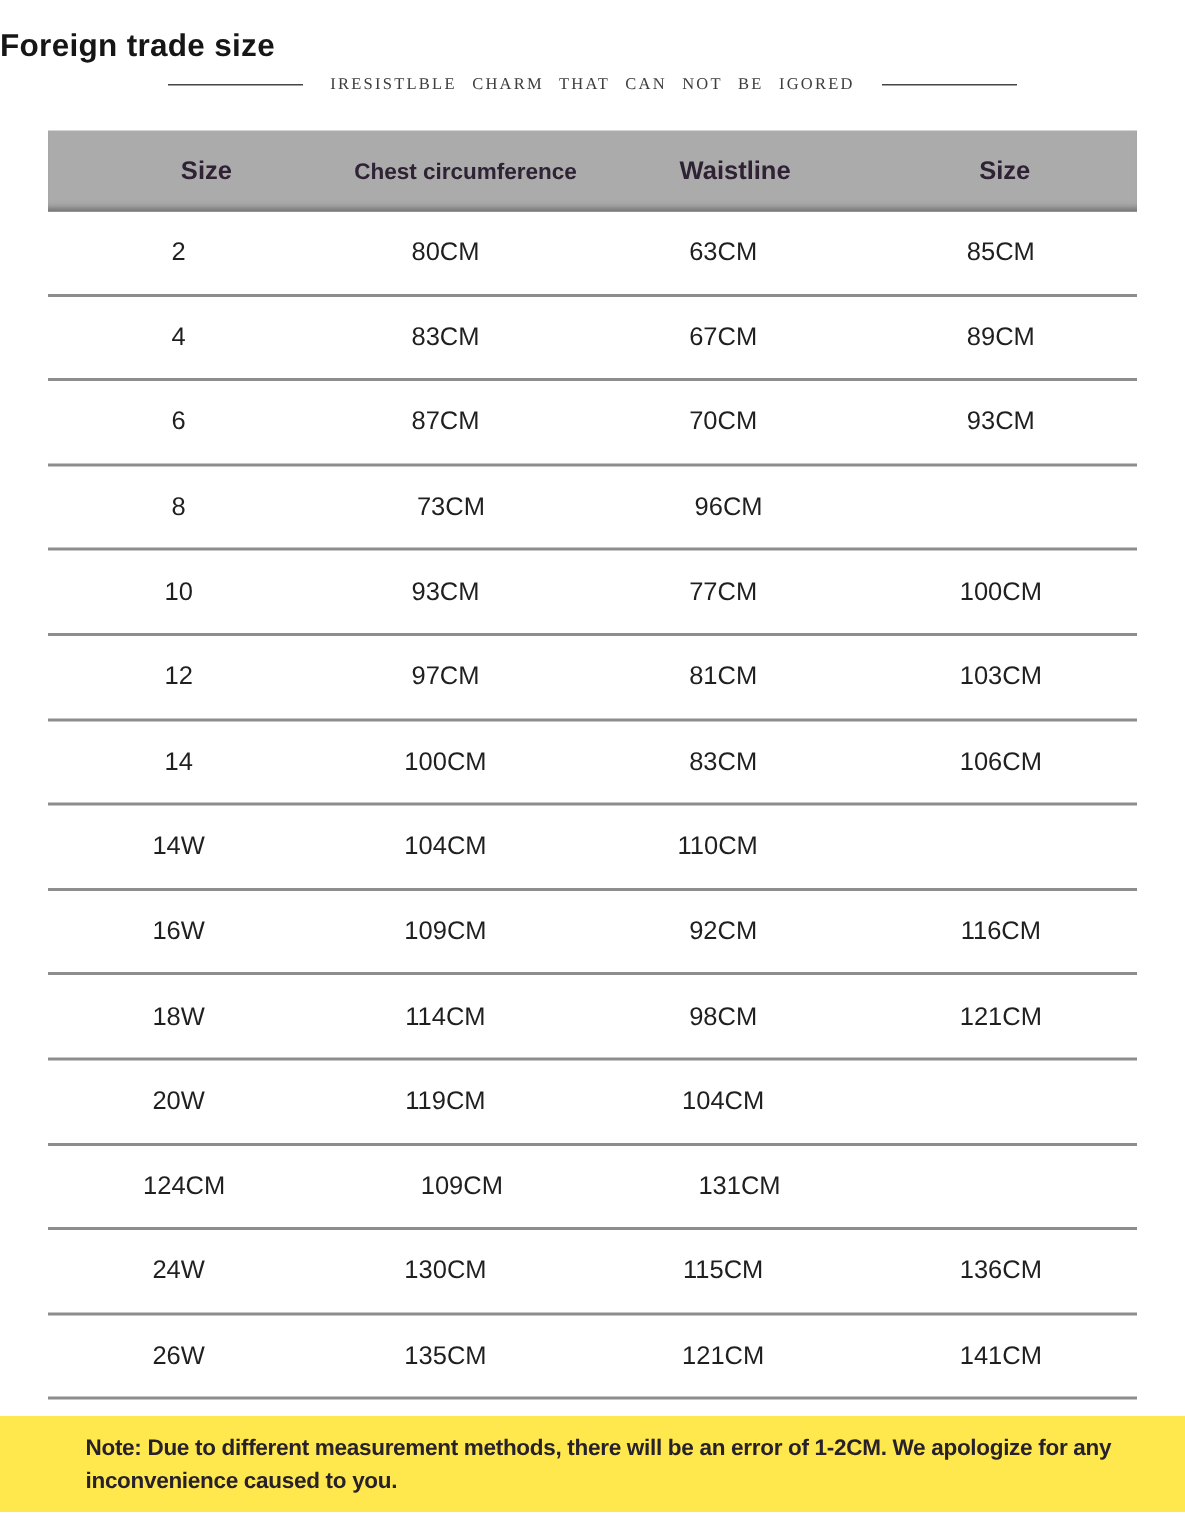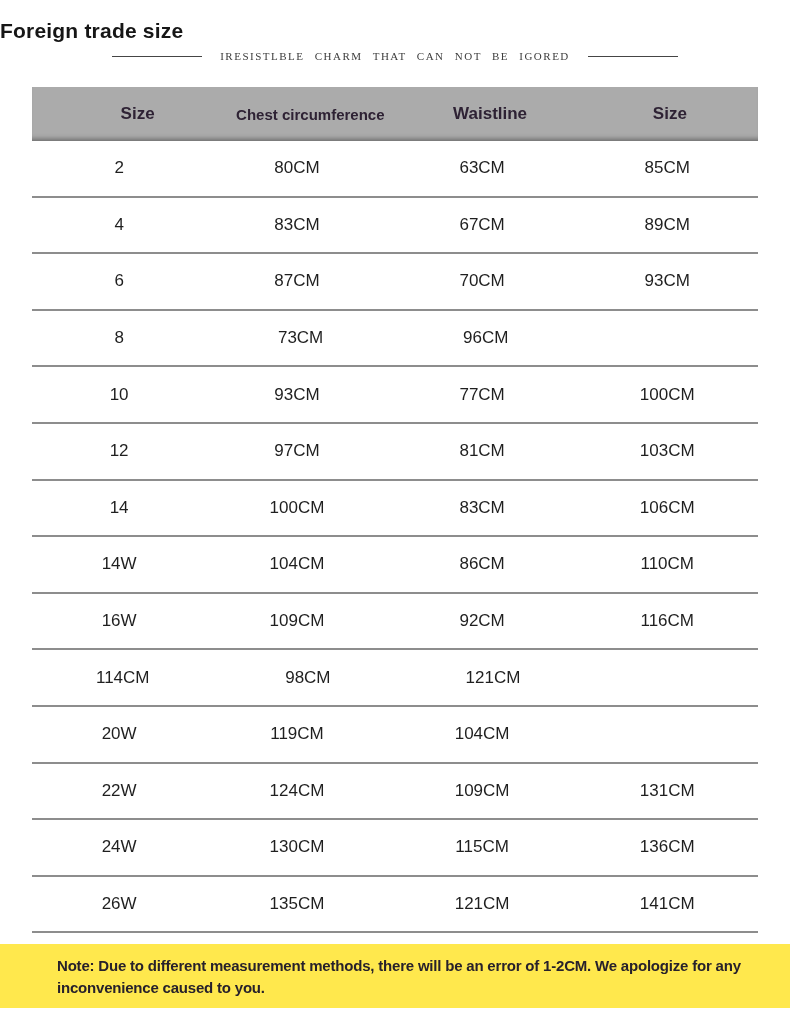--- a/index.html
+++ b/index.html
@@ -146,41 +146,40 @@
       </div>
       <div class="trow">
         <div class="td c0">14</div>
         <div class="td c1">100CM</div>
         <div class="td c2">83CM</div>
         <div class="td c3">106CM</div>
       </div>
       <div class="trow">
         <div class="td c0">14W</div>
         <div class="td c1">104CM</div>
-        <div class="td c2">86CM</div>
         <div class="td c3">110CM</div>
       </div>
       <div class="trow">
         <div class="td c0">16W</div>
         <div class="td c1">109CM</div>
         <div class="td c2">92CM</div>
         <div class="td c3">116CM</div>
       </div>
       <div class="trow">
+        <div class="td c0">18W</div>
         <div class="td c1">114CM</div>
         <div class="td c2">98CM</div>
         <div class="td c3">121CM</div>
       </div>
       <div class="trow">
         <div class="td c0">20W</div>
         <div class="td c1">119CM</div>
         <div class="td c2">104CM</div>
       </div>
       <div class="trow">
-        <div class="td c0">22W</div>
         <div class="td c1">124CM</div>
         <div class="td c2">109CM</div>
         <div class="td c3">131CM</div>
       </div>
       <div class="trow">
         <div class="td c0">24W</div>
         <div class="td c1">130CM</div>
         <div class="td c2">115CM</div>
         <div class="td c3">136CM</div>
       </div>

